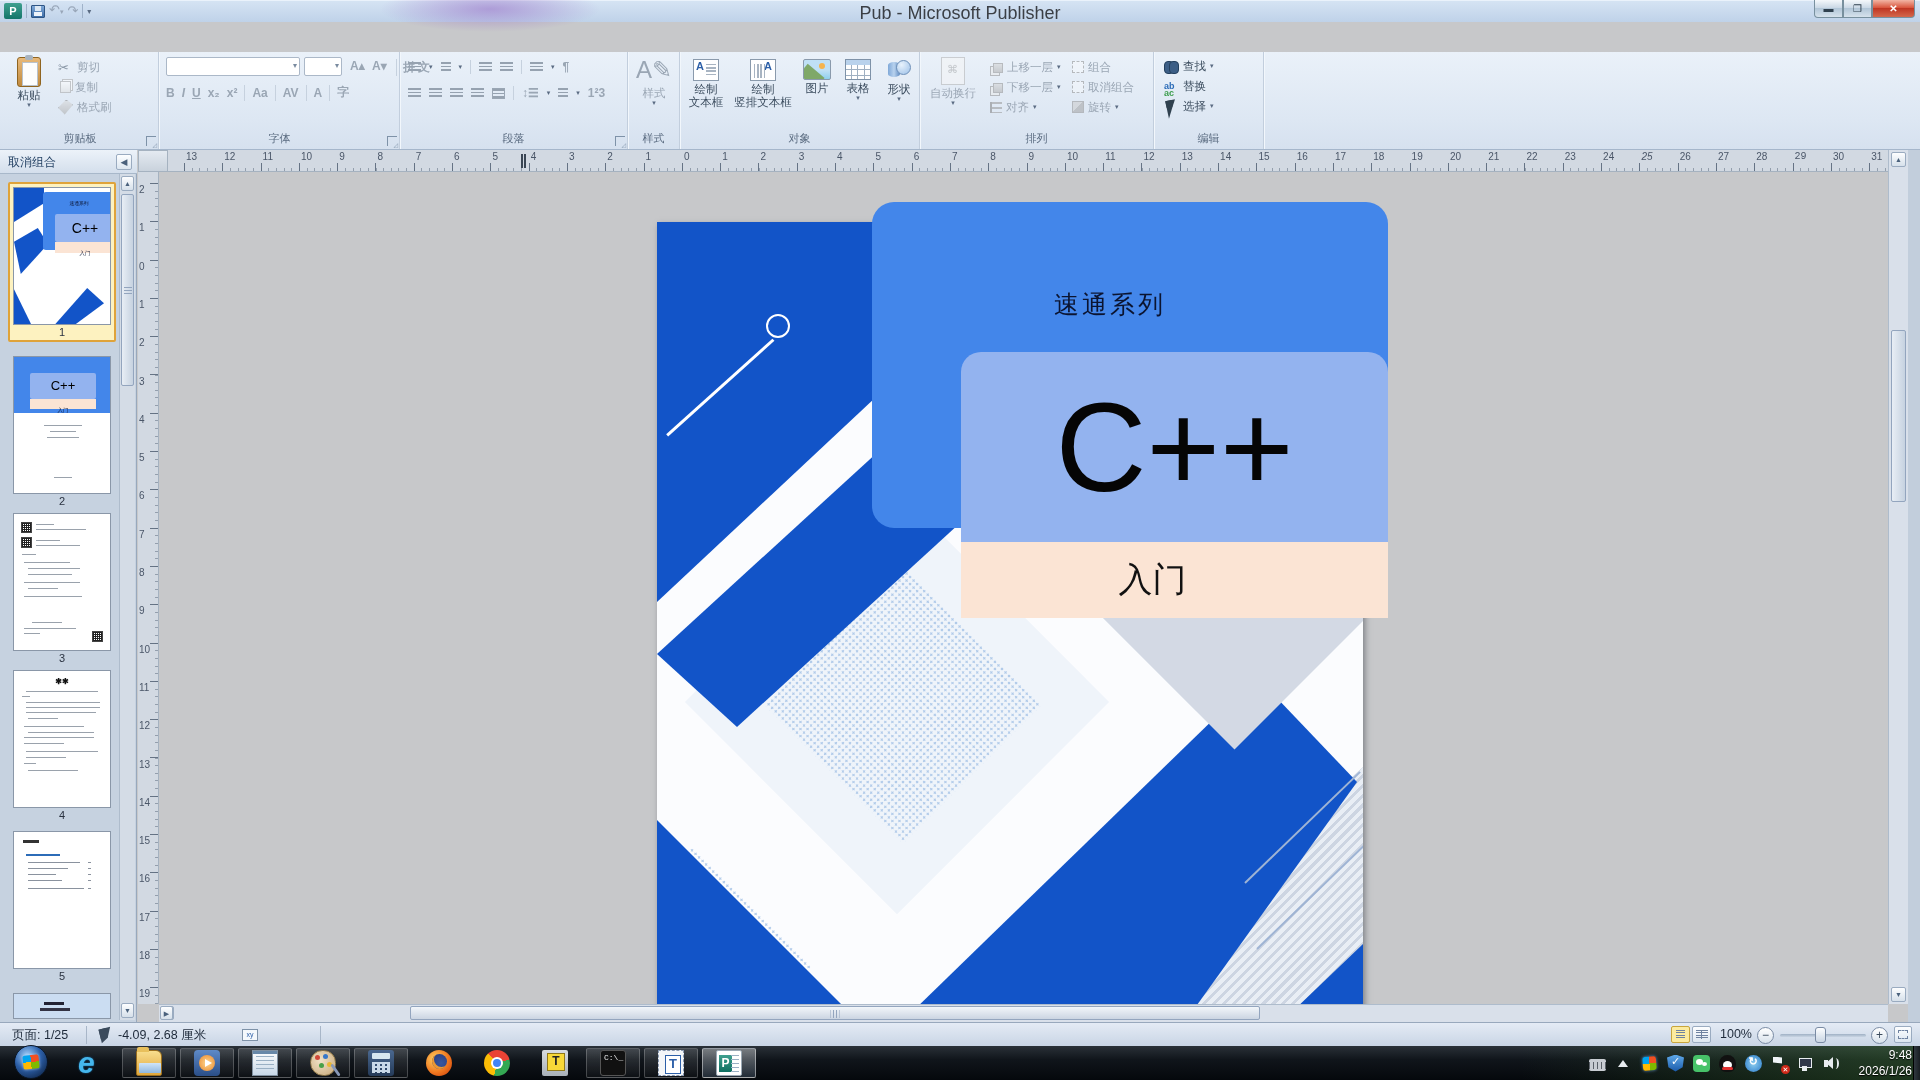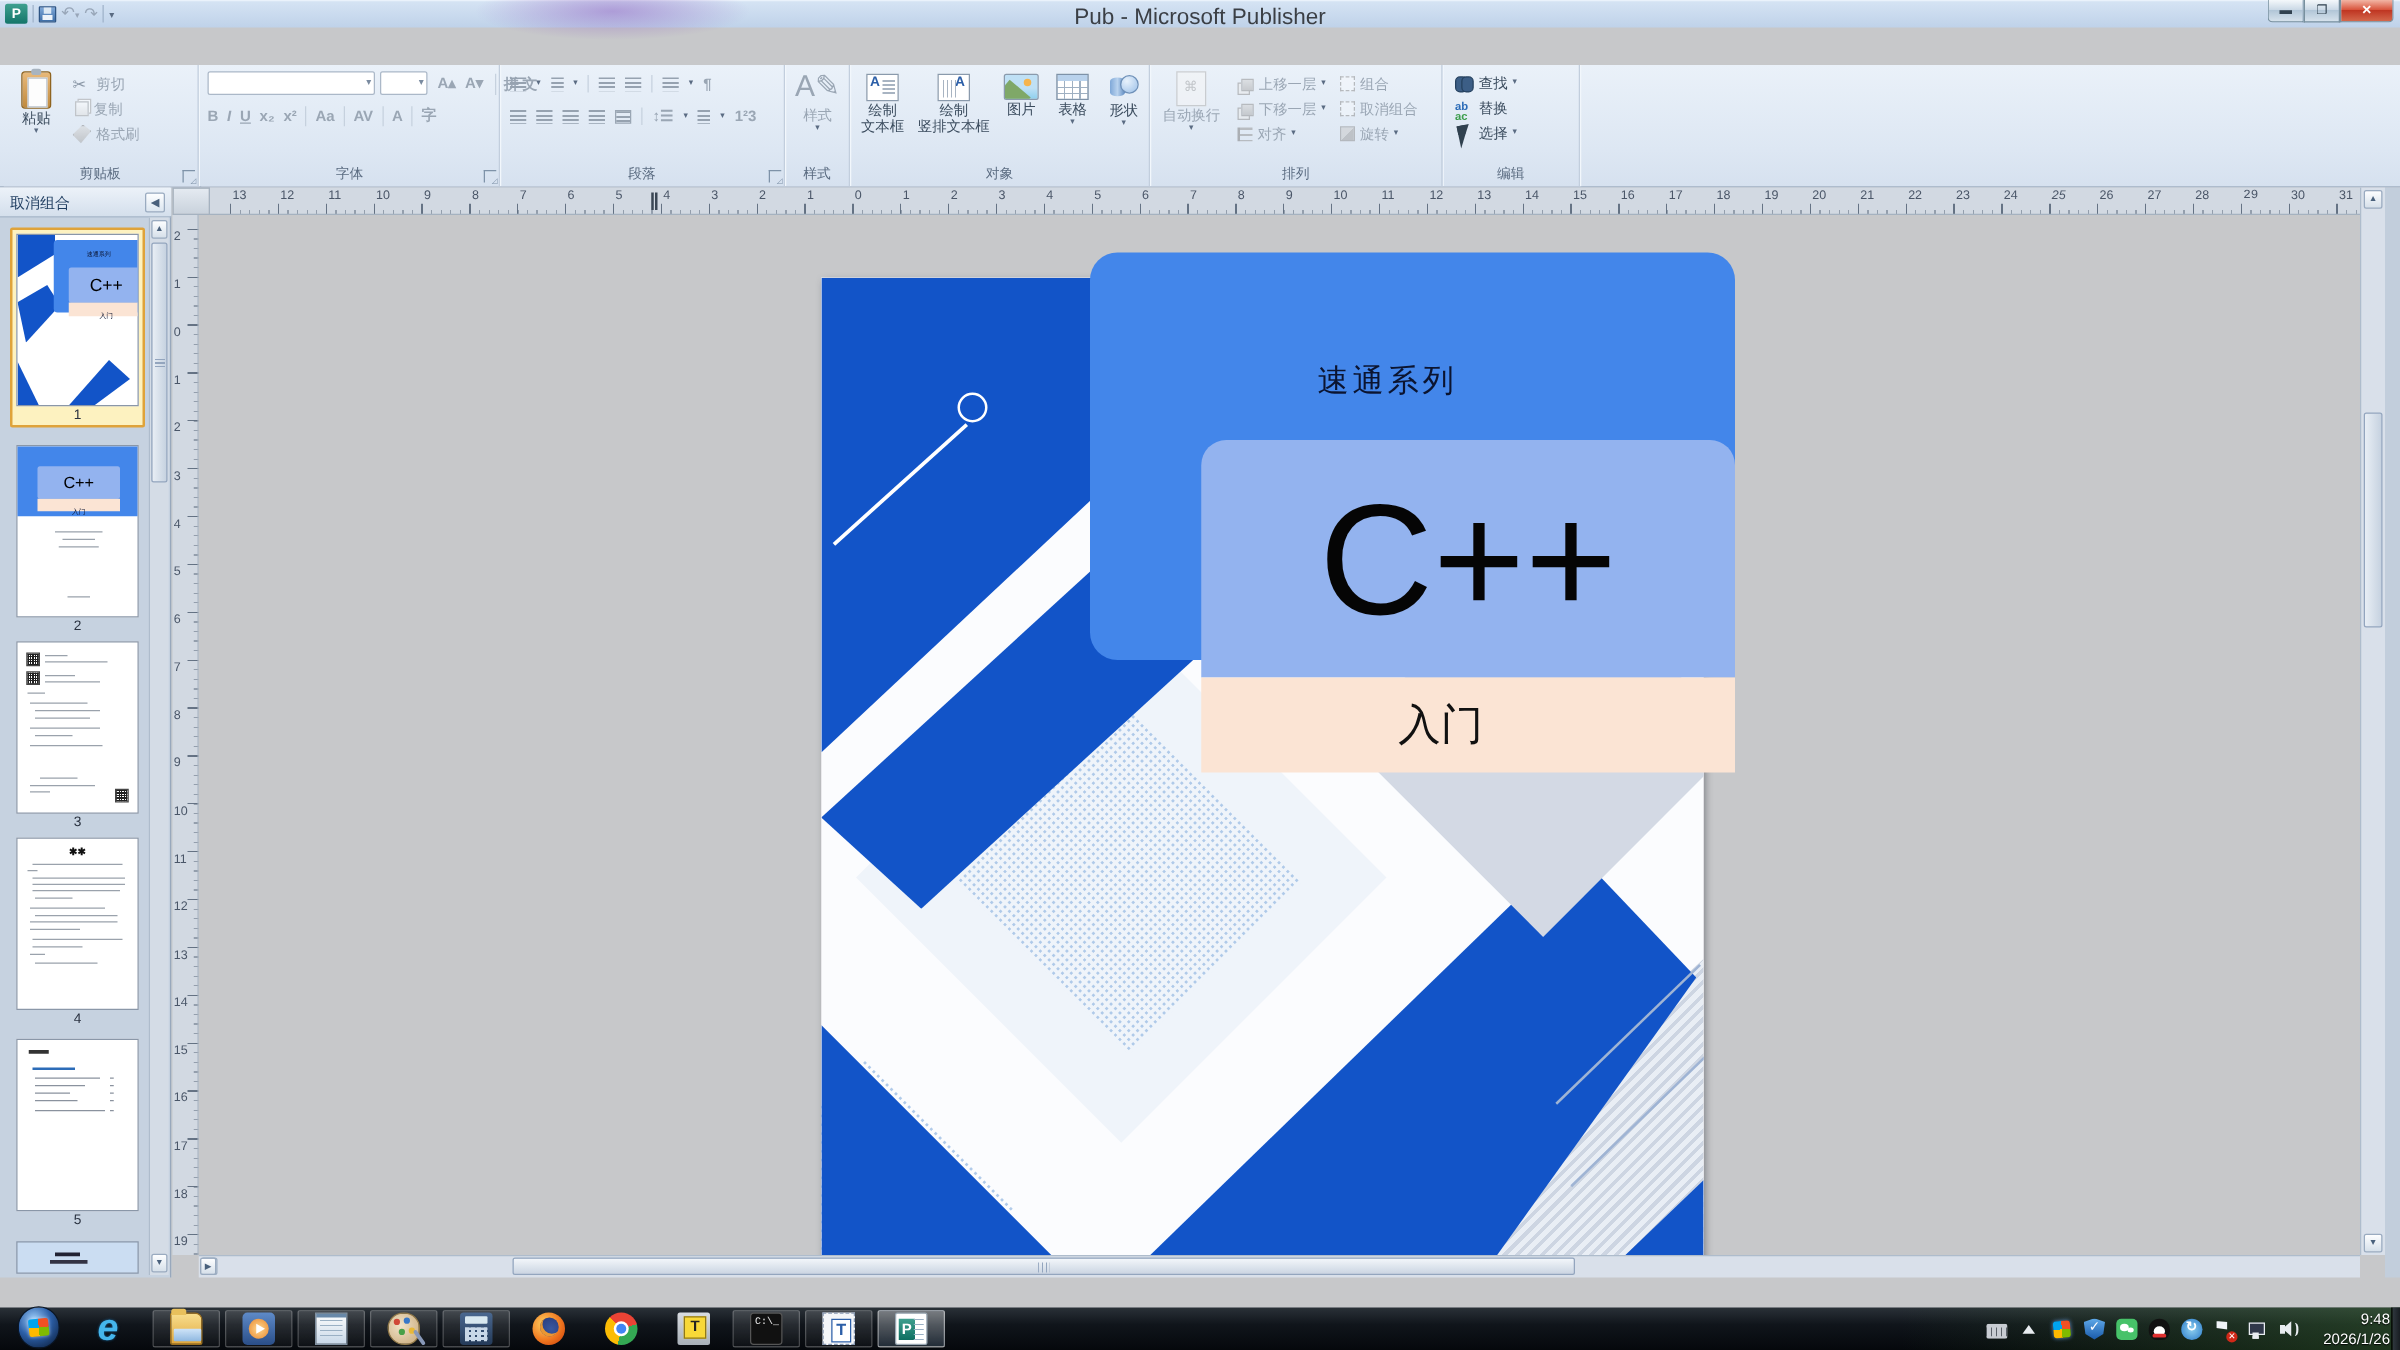--- a/index.html
+++ b/index.html
@@ -696,20 +696,42 @@
   </div>
   <div class="hscroll">
     <div class="sarrow" style="left:2px;top:1px;height:14px;line-height:13px">◀</div>
     <div class="hthumb" style="left:251px;width:850px">
         <div class="hgrip"></div>
       </div>
     <div class="sarrow" style="right:2px;top:1px;height:14px;line-height:13px">▶</div>
   </div>
   <div class="rightstrip"></div>
 
+  <div class="statusbar">
+    <span class="abs" style="left:12px;top:4px">页面: 1/25</span>
+    <div class="sep" style="left:86px"></div>
+    <div class="cursor-glyph" style="left:100px;top:5px"></div>
+    <span class="abs" style="left:118px;top:4px">-4.09, 2.68 厘米</span>
+    <div class="xy-icon" style="left:242px;top:6px">xy</div>
+    <div class="sep" style="left:320px"></div>
+    <div class="viewbtn on" style="left:1671px">
+        <i></i>
+      </div>
+    <div class="viewbtn two" style="left:1692px">
+        <i></i>
+      </div>
+    <span class="abs" style="left:1720px;top:4px">100%</span>
+    <div class="zbtn" style="left:1757px">−</div>
+    <div class="ztrack" style="left:1780px;width:86px"></div>
+    <div class="zhandle" style="left:1815px"></div>
+    <div class="zbtn" style="left:1871px">+</div>
+    <div class="fitbtn" style="left:1894px">
+        <i></i>
+      </div>
+  </div>
 
   <div class="taskbar">
     <div class="greenhint"></div>
     <div id="taskbuttons">
         <div class="tbtn" style="left: 4px;">
           <div class="i-start">
             <div class="flag"></div>
           </div>
         </div>
         <div class="tbtn" style="left: 64px;">

